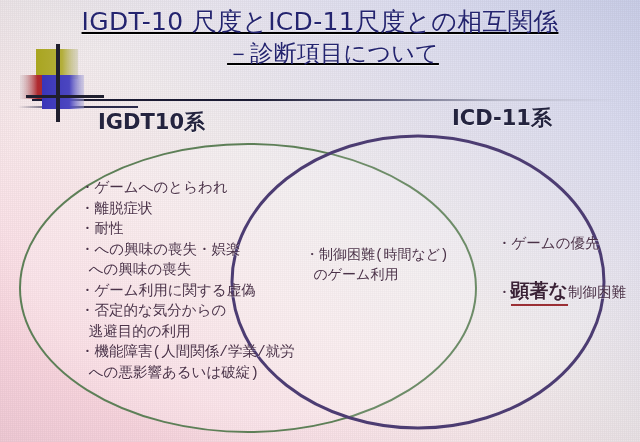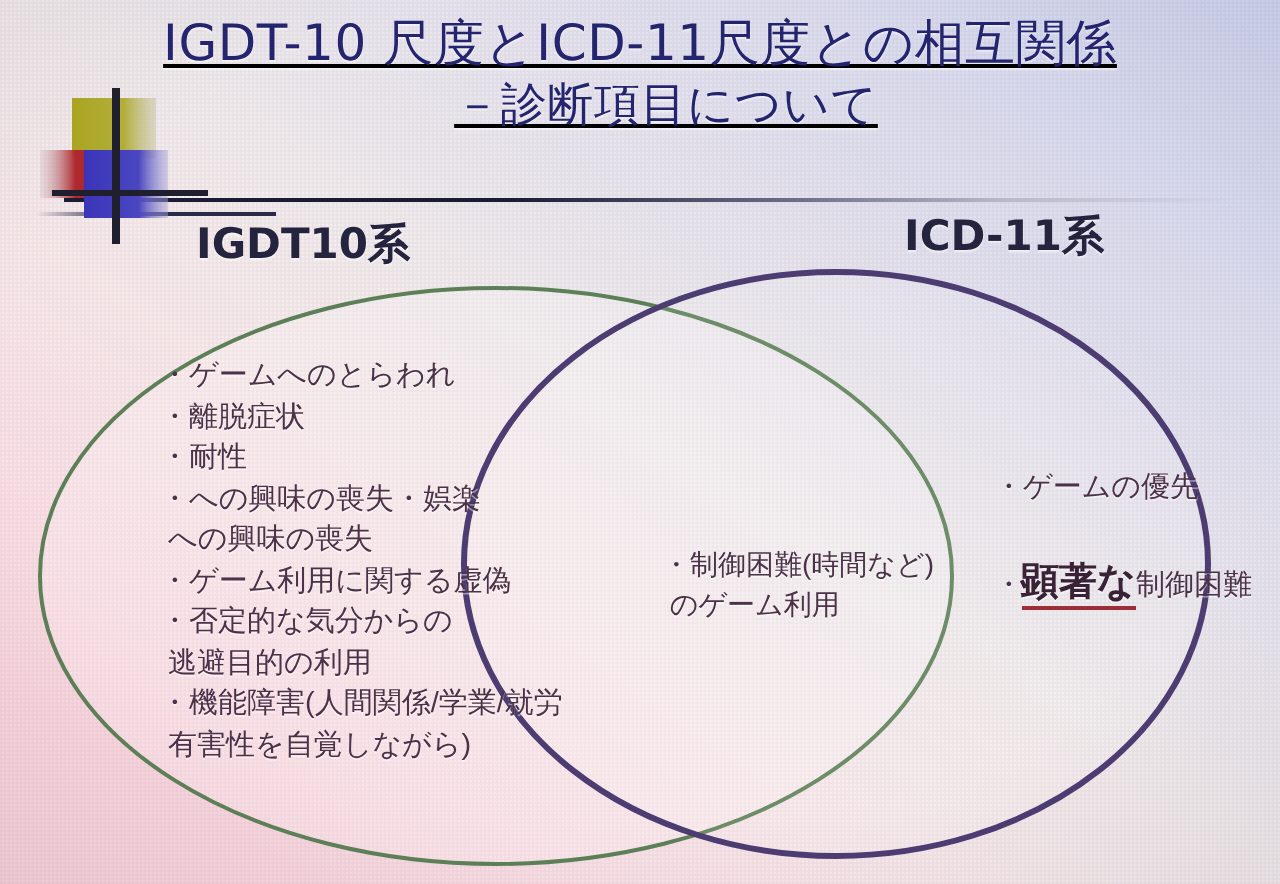--- a/index.html
+++ b/index.html
@@ -127,24 +127,24 @@
     text-shadow: 0 1px 1px rgba(255,255,255,.6);
   }
   #label-igdt { left: 98px;  top: 108px; }
   #label-icd  { left: 452px; top: 104px; }
 
   
   .col {
     position: absolute;
     z-index: 7;
     color: #4b3248;
-    font-family: Liberation Sans, sans-serif;
+    font-family: Liberation Mono, monospace;
   }
   #col-left   { left: 80px;  top: 178px; width: 270px; }
-  #col-center { left: 305px; top: 272px; width: 180px; margin-left: 26px; }
+  #col-center { left: 305px; top: 245px; width: 180px; }
   #col-right  { left: 497px; top: 234px; width: 146px; }
 
   .col .item {
     font-size: 14.5px;
     line-height: 20.5px;
     white-space: pre;
     text-shadow: 0 1px 0 rgba(255,255,255,.45);
   }
   #col-center .item { font-size: 14px; line-height: 20px; }
   #col-right  .item { font-size: 14.5px; line-height: 20px; }
@@ -212,21 +212,21 @@
   <div class="col" id="col-left">
     <div class="item">・ゲームへのとらわれ</div>
     <div class="item">・離脱症状</div>
     <div class="item">・耐性</div>
     <div class="item">・への興味の喪失・娯楽</div>
     <div class="item"> への興味の喪失</div>
     <div class="item">・ゲーム利用に関する虚偽</div>
     <div class="item">・否定的な気分からの</div>
     <div class="item"> 逃避目的の利用</div>
     <div class="item">・機能障害(人間関係/学業/就労</div>
-    <div class="item"> 有害性を自覚しながら)</div>
+    <div class="item"> への悪影響あるいは破綻)</div>
   </div>
 
   <div class="col" id="col-center">
     <div class="item">・制御困難(時間など)</div>
     <div class="item"> のゲーム利用</div>
   </div>
 
   <div class="col" id="col-right">
     <div class="item">・ゲームの優先</div>
     <div class="item spaced"><span class="bullet-dot">・</span><span class="emph" style="border-bottom-color: rgb(155, 47, 53);">顕著な</span><span class="emph-rest">制御困難</span></div>

